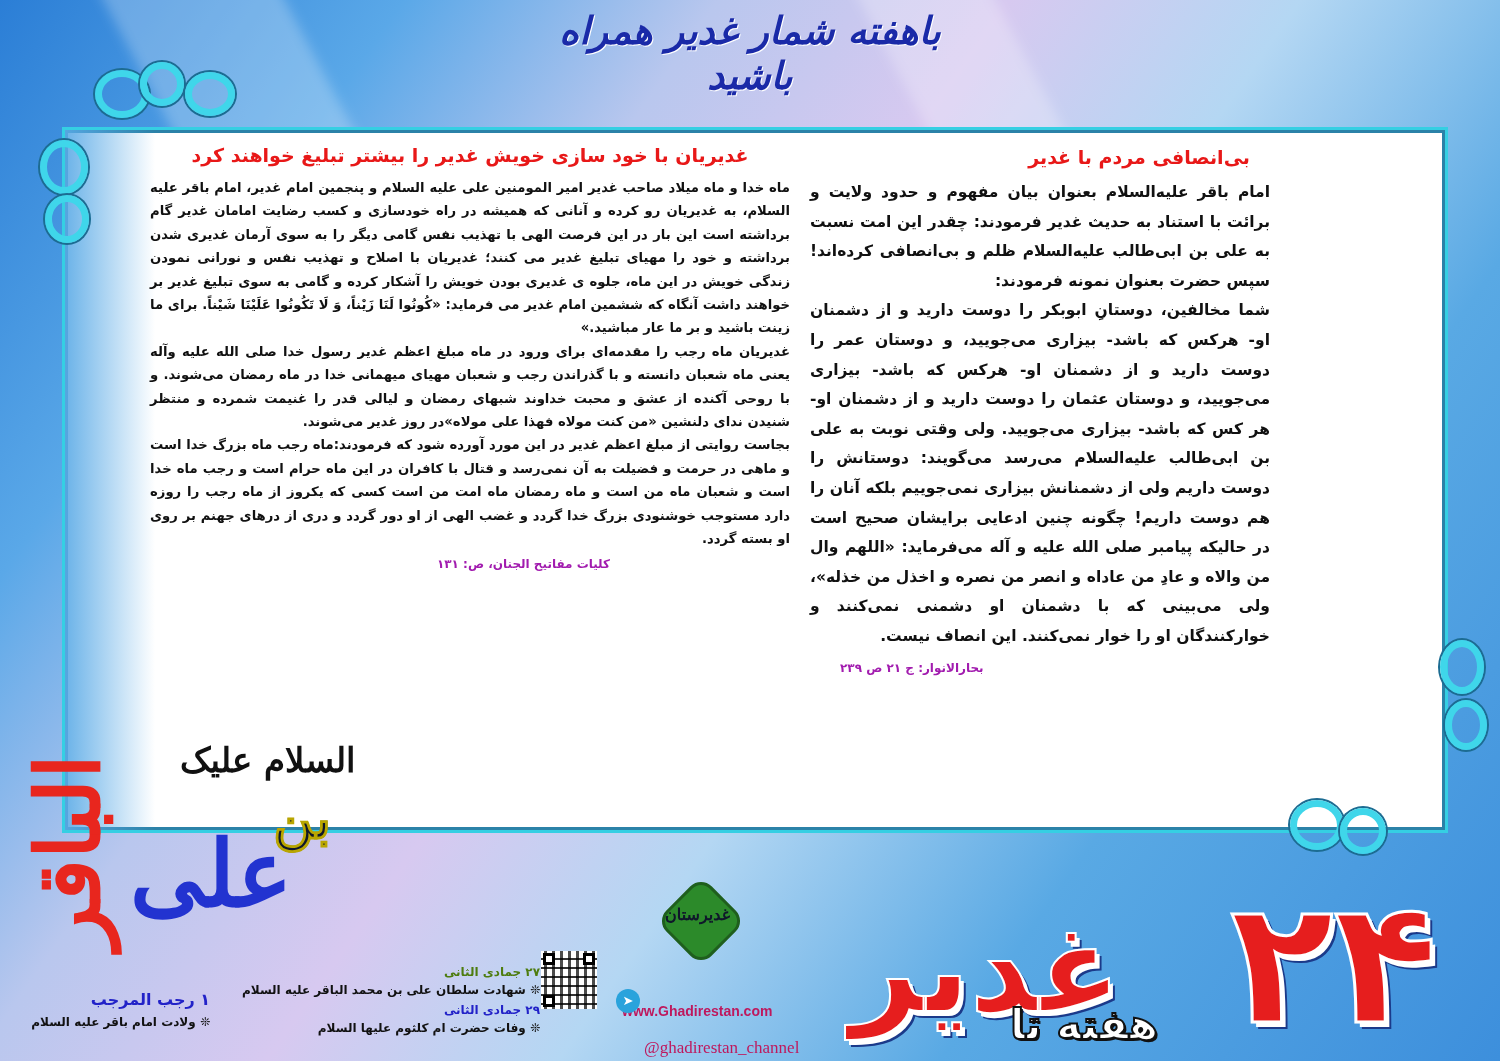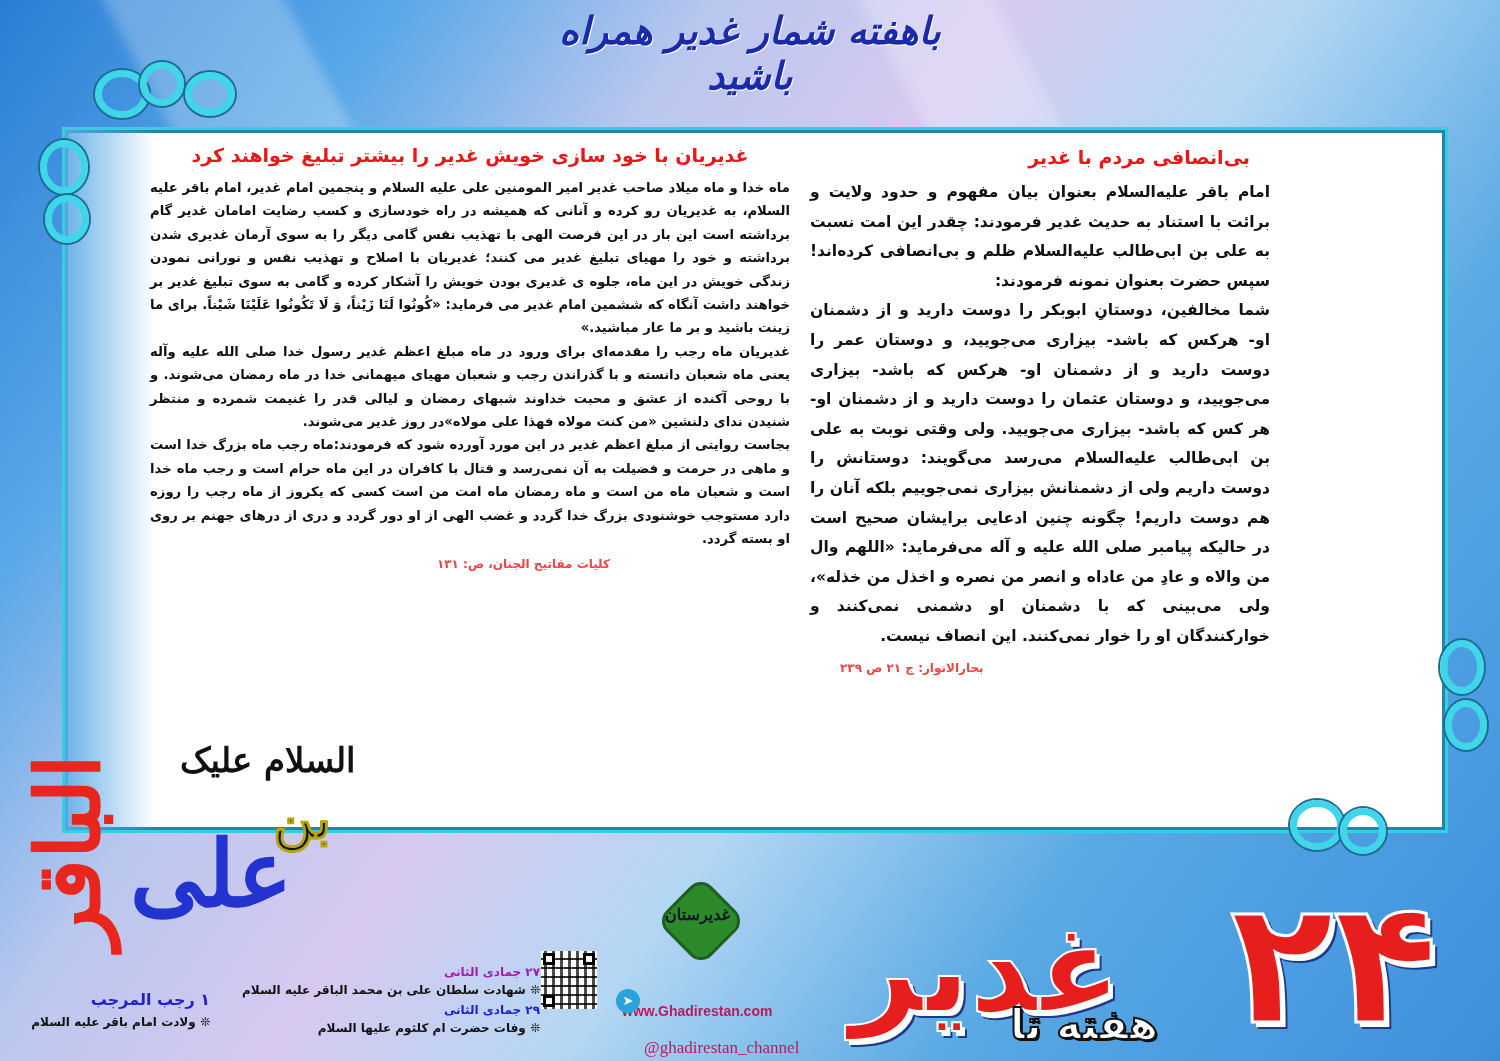--- a/index.html
+++ b/index.html
@@ -31,21 +31,21 @@
     position: absolute; direction: rtl; text-align: justify; color: #111;
     font-family: "DejaVu Sans", sans-serif; font-weight: bold; margin-left: 40px;
   }
   .col-right { left: 770px; top: 142px; width: 460px; font-size: 15.5px; line-height: 29.6px; }
   .col-left  { left: 110px; top: 140px; width: 640px; font-size: 13.2px; line-height: 23.4px; }
   .col h2 {
     margin: 0 0 6px 0; color: #e81818; text-align: center; font-size: 19px; line-height: 30px;
   }
   .col-right h2 { text-align: right; padding-right: 20px; }
   .col p { margin: 0; }
-  .source { color: #ef4444; font-size: 12px; font-weight: bold; margin-top: 2px !important; }
+  .source { color: #a21caf; font-size: 12px; font-weight: bold; margin-top: 2px !important; }
   .col-right .source { padding-left: 0; text-align: left; padding-left: 0; margin-left: 0; width: 430px; }
   .calligraphy {
     position: absolute; left: 10px; top: 690px; width: 450px; height: 280px;
   }
   .cal {
     position: absolute; font-family: "DejaVu Serif", serif; font-weight: bold; direction: rtl;
   }
   .ev-block { position: absolute; direction: rtl; }
   .logo {
     position: absolute; left: 672px; top: 892px; width: 58px; height: 58px;
@@ -128,21 +128,21 @@
 </div>
 
 <div class="calligraphy">
   <div class="cal" style="left:170px; top:50px; font-size:34px; color:#111;">السلام علیک</div>
   <div class="cal" style="left:0px; top:20px; font-size:88px; color:#e8261e; transform:rotate(-90deg) translate(-90px,-40px); transform-origin:center;">الباقر</div>
   <div class="cal" style="left:120px; top:130px; font-size:92px; color:#2233d0;">علی</div>
   <div class="cal" style="left:235px; top:95px; font-size:56px; color:#0f172a;margin-left:28px; -webkit-text-stroke:1px #b9a600;">بن</div>
 </div>
 
 <div class="ev-block" style="left:200px; top:965px; width:340px;">
-  <div style="color:#a21caf; font-size:12px; font-weight:bold;">۲۷ جمادی الثانی</div>
+  <div style="color:#4d7c0f; font-size:12px; font-weight:bold;">۲۷ جمادی الثانی</div>
   <div style="font-size:12px; font-weight:bold; color:#111; margin-top:4px;">
     <span>❊</span>
     <span>شهادت سلطان علی بن محمد الباقر علیه السلام</span>
   </div>
   <div style="color:#2222c8; font-size:12px; font-weight:bold; margin-top:6px;">۲۹  جمادی الثانی</div>
   <div style="font-size:12px; font-weight:bold; color:#111; margin-top:4px;">
     <span>❊</span>
     <span>وفات حضرت ام کلثوم علیها السلام</span>
   </div>
 </div>

